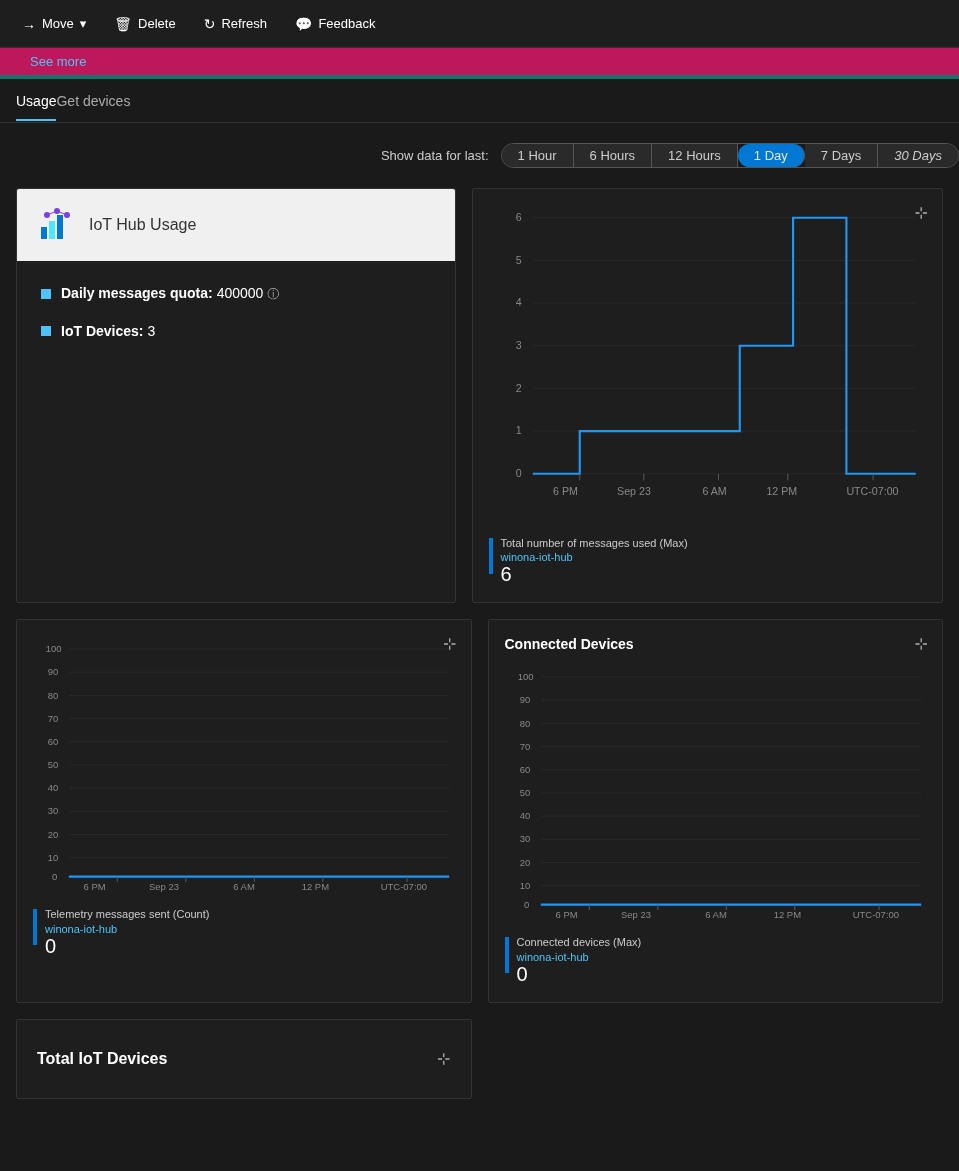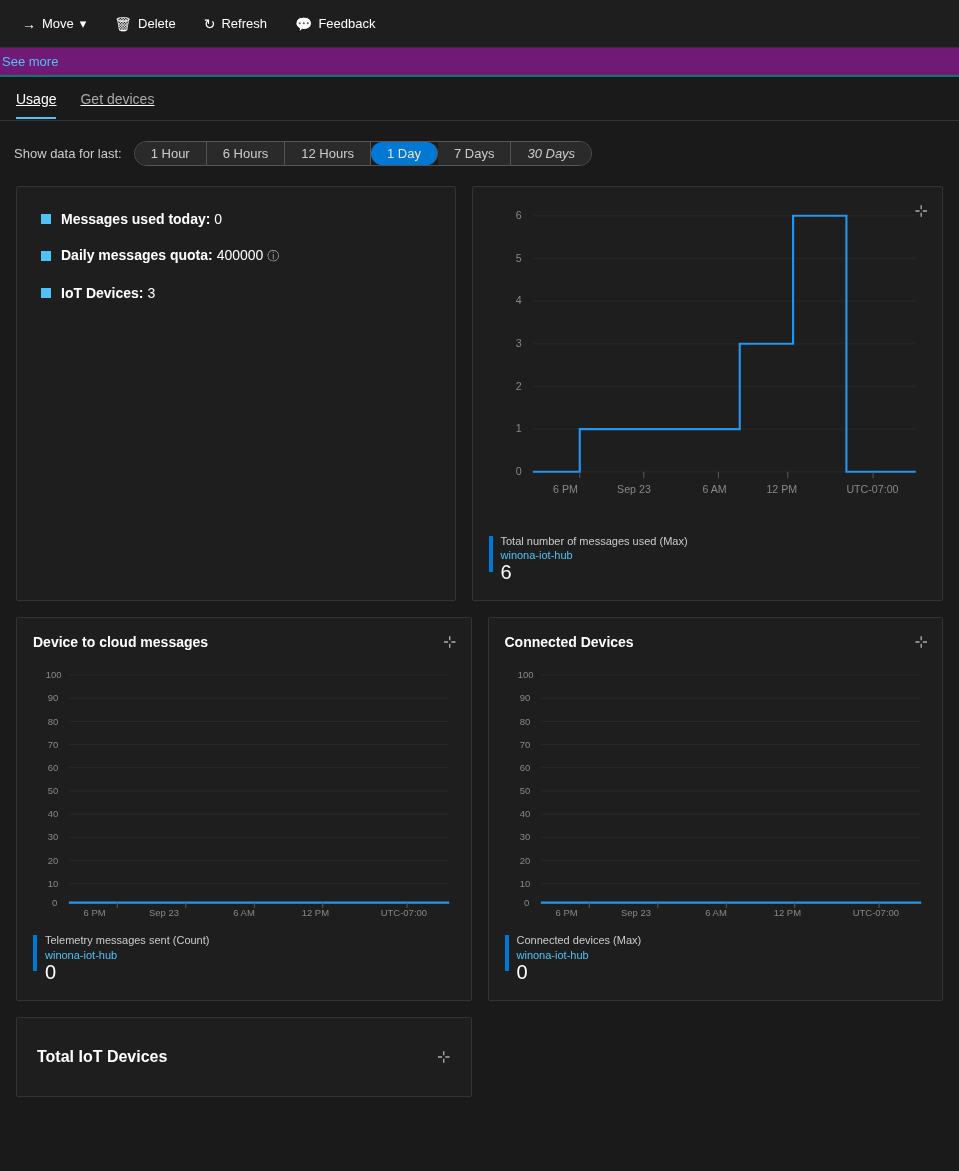--- a/index.html
+++ b/index.html
@@ -31,61 +31,59 @@
       border: none;
       cursor: pointer;
       padding: 6px 10px;
       font-size: 13px;
       border-radius: 2px;
     }
     .toolbar-btn .icon { font-size: 14px; }
 
     
     .see-more-bar {
-      background: #701a75;
-      padding: 6px 2px;
-      border-bottom: 2px solid #0f766e;
+      background: #be185d;
+      padding: 6px 30px;
+      border-bottom: 4px solid #0f766e;
     }
     .see-more-link {
       color: #4fc3f7;
       text-decoration: none;
       font-size: 13px;
       cursor: pointer;
     }
 
     
     .tabs-bar {
       background: #1a1a1a;
       display: flex;
       align-items: center;
       padding: 0 16px;
       border-bottom: 1px solid #333;
       height: 44px;
-      gap: 24px;
-      text-decoration: underline;
     }
     .tab {
       font-size: 14px;
       color: #aaaaaa;
       padding: 12px 0 10px 0;
       cursor: pointer;
       border-bottom: 2px solid transparent;
       text-decoration: none;
     }
     .tab.active {
       color: #ffffff;
       border-bottom: 2px solid #4fc3f7;
     }
 
     
     .range-selector {
       display: flex;
       align-items: center;
-      justify-content: flex-start;
-      padding: 20px 0 10px 14px;
+      justify-content: flex-end;
+      padding: 20px 0 10px 8px;
       gap: 0;
     }
     .range-label {
       color: #cccccc;
       margin-right: 12px;
       font-size: 13px;
     }
     .range-pills {
       display: flex;
       border: 1px solid #555;
@@ -294,25 +292,39 @@
     <div class="pill">7 Days</div>
     <div class="pill">30 Days</div>
   </div>
 </div>
 
 <div class="main-content">
 
   <div class="grid-row">
 
     <div class="card iot-usage-card">
+      <div class="iot-usage-header">
+
+        <div class="iot-logo">
+          <svg width="36" height="36" viewBox="0 0 36 36">
+
+            <rect x="2" y="20" width="6" height="12" fill="#0078d4"></rect>
+            <rect x="10" y="14" width="6" height="18" fill="#50e6ff"></rect>
+            <rect x="18" y="8" width="6" height="24" fill="#0078d4"></rect>
+
+            <circle cx="8" cy="8" r="3" fill="#7b3fe4"></circle>
+            <circle cx="18" cy="4" r="3" fill="#7b3fe4"></circle>
+            <circle cx="28" cy="8" r="3" fill="#7b3fe4"></circle>
+            <line x1="8" y1="8" x2="18" y2="4" stroke="#7b3fe4" stroke-width="1"></line>
+            <line x1="18" y1="4" x2="28" y2="8" stroke="#7b3fe4" stroke-width="1"></line>
+          </svg>
+        </div>
+        <span class="iot-usage-title">IoT Hub Usage</span>
+      </div>
       <div class="iot-usage-body">
-        <div class="stat-item">
-          <div class="stat-dot"></div>
-          <span><span class="stat-label">Messages used today:</span> <span class="stat-value">0</span></span>
-        </div>
         <div class="stat-item">
           <div class="stat-dot"></div>
           <span><span class="stat-label">Daily messages quota:</span> <span class="stat-value">400000</span> <span class="info-icon">ⓘ</span></span>
         </div>
         <div class="stat-item">
           <div class="stat-dot"></div>
           <span><span class="stat-label">IoT Devices:</span> <span class="stat-value">3</span></span>
         </div>
       </div>
     </div>
@@ -363,21 +375,20 @@
           <div class="legend-value">6</div>
         </div>
       </div>
     </div>
 
   </div>
 
   <div class="grid-row">
 
     <div class="chart-card">
-      <div class="chart-title">Device to cloud messages</div>
       <span class="pin-icon">⊹</span>
 
       <svg class="chart-area" height="260" viewBox="0 0 400 240">
 
         <text x="12" y="12" fill="#888" font-size="9">100</text>
         <text x="14" y="34" fill="#888" font-size="9">90</text>
         <text x="14" y="56" fill="#888" font-size="9">80</text>
         <text x="14" y="78" fill="#888" font-size="9">70</text>
         <text x="14" y="100" fill="#888" font-size="9">60</text>
         <text x="14" y="122" fill="#888" font-size="9">50</text>

